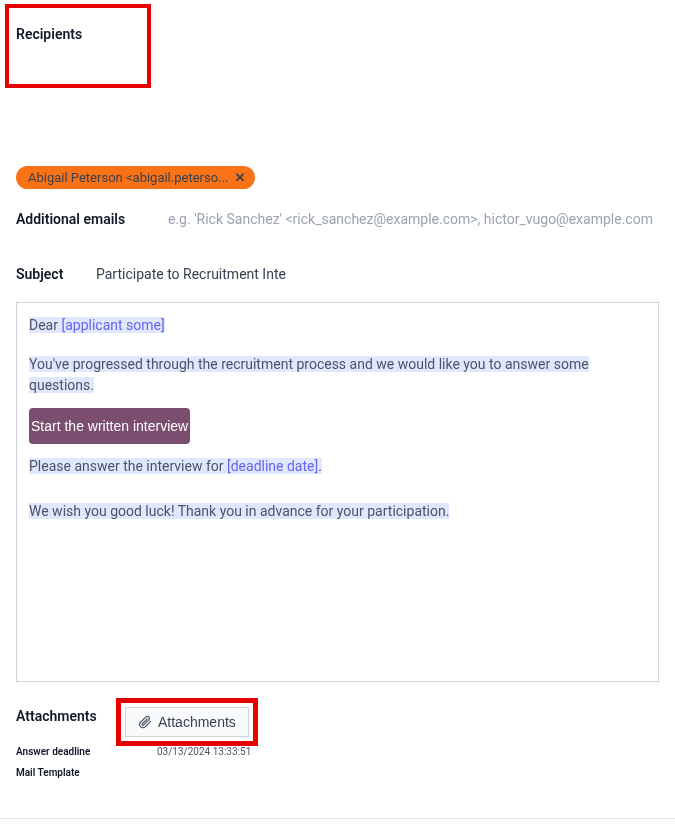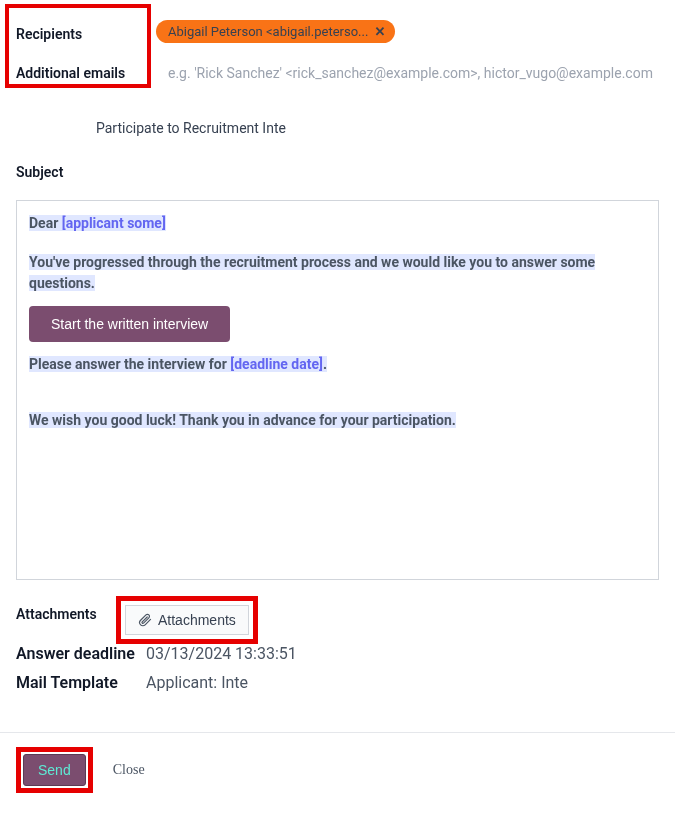--- a/index.html
+++ b/index.html
@@ -82,32 +82,31 @@
     margin: 18px 16px 0 16px;
     border: 1px solid #d1d5db;
     min-height: 380px;
     padding: 10px 12px;
     font-size: 14px;
     color: #4b5563;
     box-sizing: border-box;
   }
   .highlighted {
     background: #e0e7ff;
-    font-weight: bold;
   }
   .link-blue {
     color: #6366f1;
   }
   .cta-btn {
     display: inline-block;
     background: #7b4d6f;
     color: #fff;
     border: none;
     border-radius: 4px;
-    padding: 10px 22px;
+    padding: 10px 2px;
     font-size: 14px;
     margin: 10px 0;
     cursor: pointer;
   }
   .below-body-row {
     display: flex;
     padding: 16px 1px 8px 16px;
     align-items: flex-start;
     font-size: 14px;
     flex-direction: column;
@@ -141,21 +140,22 @@
     margin-right: 6px;
   }
   .red-box-attach {
     border: 5px solid #e60000;
     display: inline-block;
     padding: 4px;
   }
   .meta-row {
     display: flex;
     margin-bottom: 10px;
-    font-size: 16px;
+    font-size: 10px;
+    gap: 11px;
   }
   .meta-label {
     width: 130px;
     font-weight: 600;
     color: #111827;
   }
   .meta-value {
     color: #4b5563;
     flex: 1;
     overflow: hidden;
@@ -199,54 +199,54 @@
 </style>
 </head>
 <body>
 
 <div class="container">
 
   <div class="form-area">
 
     <div class="red-box-labels" style="left:5px; top:4px; width:138px; height:76px;"></div>
 
-    <div class="row" style="padding-top:10px;">
+    <div class="row" style="padding-top:10px;flex-direction:column;">
       <div class="row-label">Recipients</div>
       <div class="row-value">
         <span class="tag">
           <span>Abigail Peterson &lt;abigail.peterso...</span>
           <span class="close">✕</span>
         </span>
       </div>
     </div>
 
     <div class="row" style="padding-top:14px;gap:12px;">
       <div class="row-label">Additional emails</div>
       <div class="row-value placeholder-text">e.g.  'Rick Sanchez' &lt;rick_sanchez@example.com&gt;, hictor_vugo@example.com</div>
     </div>
 
     <div class="row" style="padding-top:28px;">
-      <div class="row-label" style="width:80px; flex-basis:80px;margin-top:44px;">Subject</div>
+      <div class="row-label" style="width:80px; flex-basis:80px;">Subject</div>
       <div class="row-value subject-value">Participate to Recruitment Inte</div>
     </div>
 
     <div class="body-editor">
       <div class="body-line">
         <span class="highlighted">Dear </span><span class="highlighted link-blue">[applicant some]</span>
       </div>
       <div class="body-line" style="margin-top:18px;">
         <span class="highlighted">You've progressed through the recruitment process and we would like you to answer some questions.</span>
       </div>
       <div class="body-line">
         <button class="cta-btn">Start the written interview</button>
       </div>
       <div class="body-line">
         <span class="highlighted">Please answer the interview for </span><span class="highlighted link-blue">[deadline date]</span><span class="highlighted">.</span>
       </div>
-      <div class="body-line" style="margin-top:35px;">
+      <div class="body-line" style="margin-top:24px;">
         <span class="highlighted">We wish you good luck! Thank you in advance for your participation.</span>
       </div>
     </div>
 
     <div class="below-body-row">
       <div class="col-left">
         <div class="label-b" style="width:100px; flex-basis:100px; padding-top:10px;">Attachments</div>
         <span class="red-box-attach">
           <button class="attachments-btn">
             <svg width="14" height="14" viewBox="0 0 24 24" fill="none" stroke="#4b5563" stroke-width="2" stroke-linecap="round" stroke-linejoin="round">
@@ -256,21 +256,20 @@
           </button>
         </span>
       </div>
       <div class="col-right">
         <div class="meta-row">
           <div class="meta-label">Answer deadline</div>
           <div class="meta-value">03/13/2024 13:33:51</div>
         </div>
         <div class="meta-row">
           <div class="meta-label">Mail Template</div>
-          <div class="meta-value">Applicant: Inte</div>
         </div>
       </div>
     </div>
 
     <div class="footer">
       <span class="red-box-send">
         <button class="btn-send">Send</button>
       </span>
       <button class="btn-close">Close</button>
     </div>

